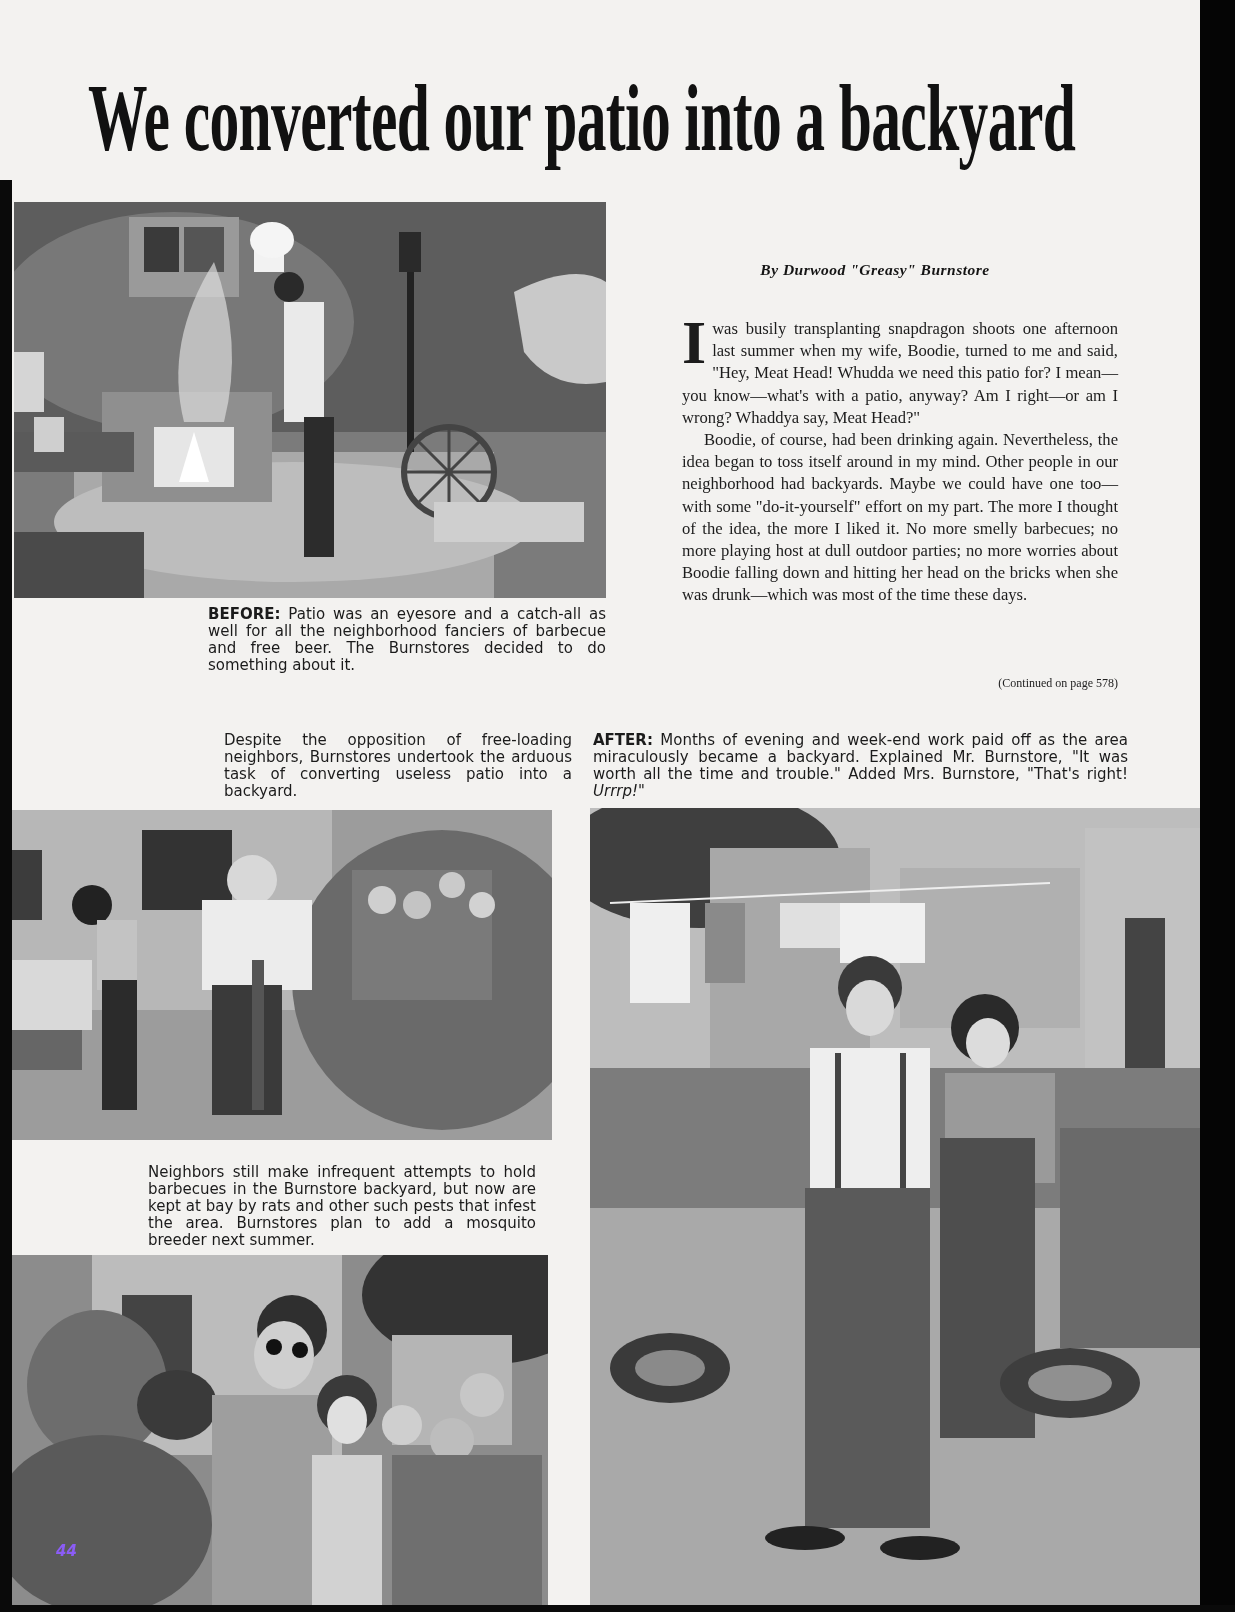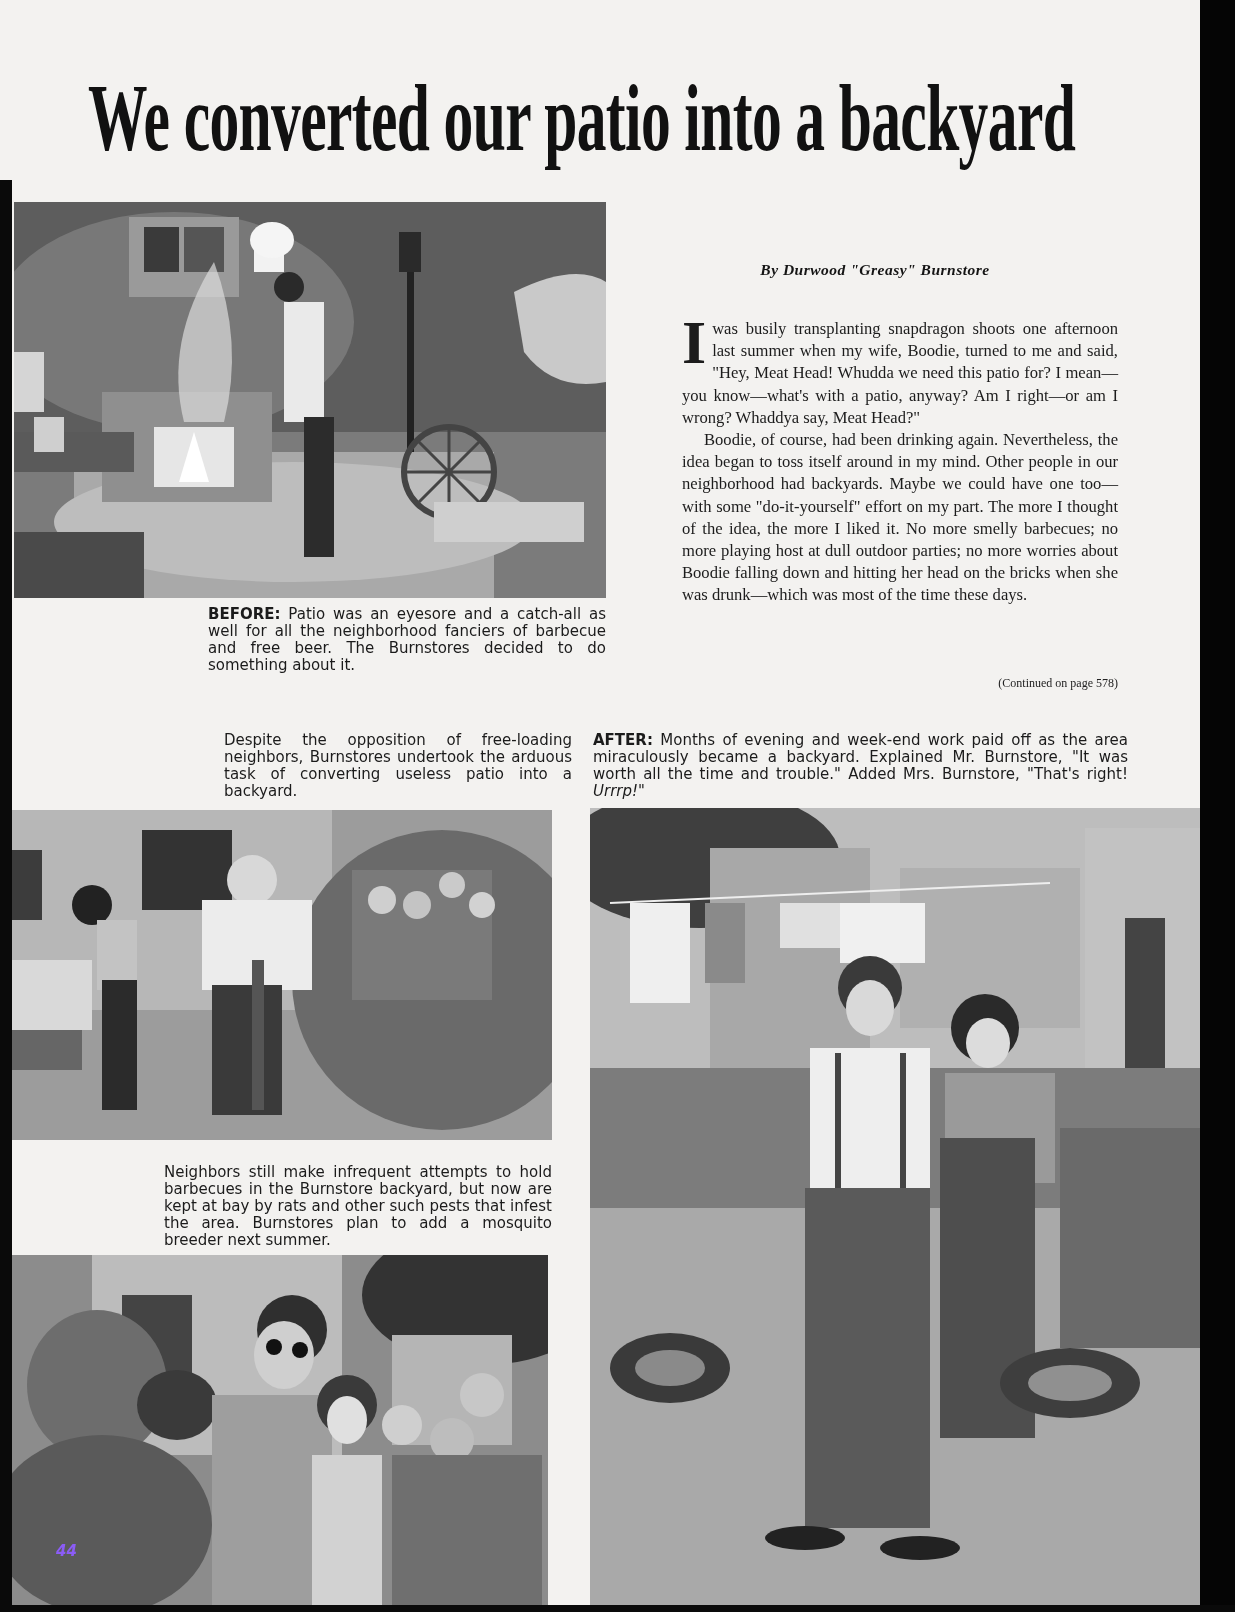--- a/index.html
+++ b/index.html
@@ -186,21 +186,21 @@
     <rect x="355" y="265" width="110" height="110" fill="#9a9a9a"></rect>
     <rect x="350" y="330" width="95" height="300" fill="#4e4e4e"></rect>
     <rect x="470" y="320" width="140" height="220" fill="#6a6a6a"></rect>
     <ellipse cx="80" cy="560" rx="60" ry="35" fill="#3a3a3a"></ellipse>
     <ellipse cx="80" cy="560" rx="35" ry="18" fill="#8a8a8a"></ellipse>
     <ellipse cx="480" cy="575" rx="70" ry="35" fill="#3e3e3e"></ellipse>
     <ellipse cx="480" cy="575" rx="42" ry="18" fill="#909090"></ellipse>
   </svg>
 </div>
 
-<div class="caption" style="left:164px; top:1164px; width:388px;">
+<div class="caption" style="left:148px; top:1164px; width:388px;">
   <span>Neighbors still make infrequent attempts to hold barbecues in the Burnstore backyard, but now are kept at bay by rats and other such pests that infest the area. Burnstores plan to add a mosquito breeder next summer.</span>
 </div>
 
 <div class="illus" style="left:12px; top:1255px; width:536px; height:352px;">
   <svg viewBox="0 0 536 352" preserveAspectRatio="none">
     <rect width="536" height="352" fill="#8c8c8c"></rect>
     <rect x="80" y="0" width="250" height="200" fill="#bcbcbc"></rect>
     <rect x="110" y="40" width="70" height="80" fill="#444"></rect>
     <ellipse cx="470" cy="40" rx="120" ry="70" fill="#333"></ellipse>
     <rect x="380" y="80" width="120" height="110" fill="#b5b5b5"></rect>

